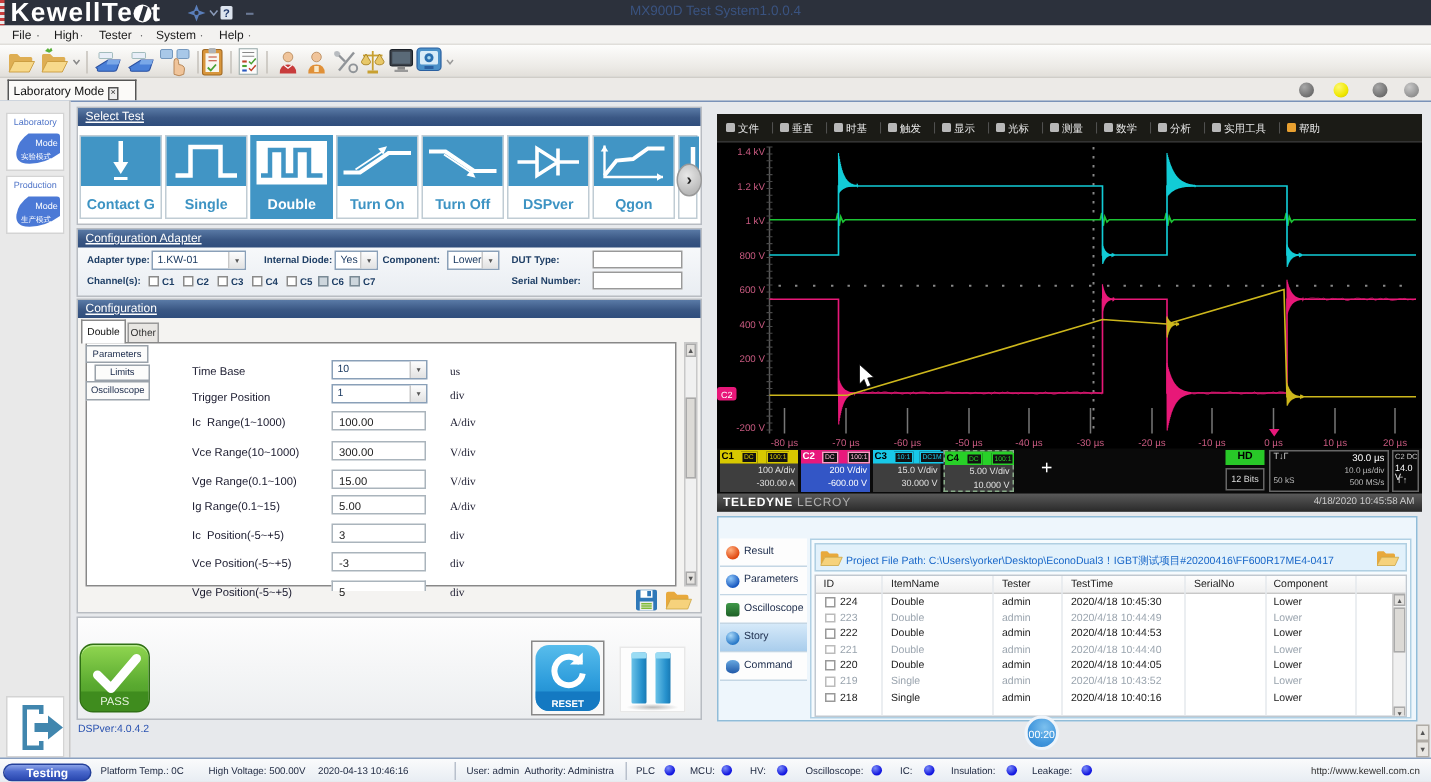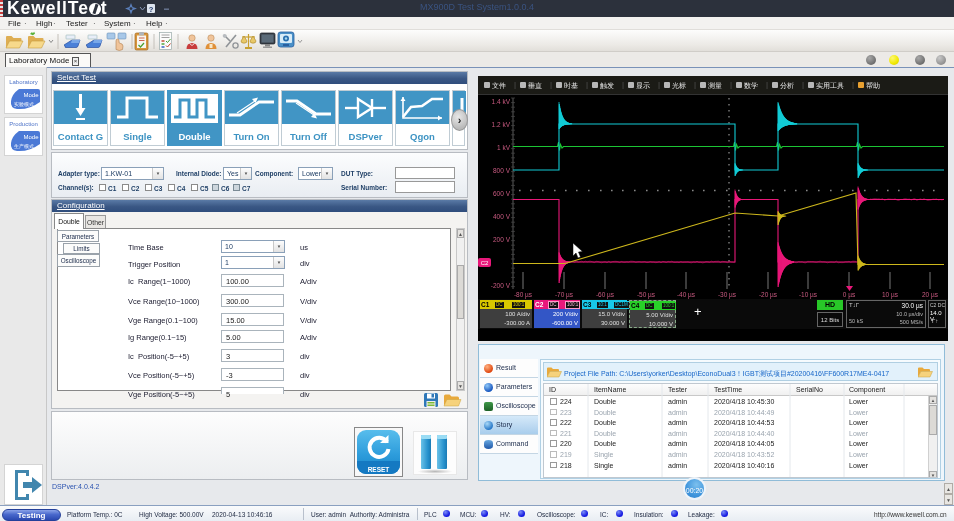--- a/index.html
+++ b/index.html
@@ -41,21 +41,21 @@
 .tbtn.sel{background:#4195c5;border-color:#4195c5;}
 .tbtn.sel .ticon{left:3px;top:3px;width:47px;height:29px;background:#fff;}
 .tbtn.sel .tlab{color:#fff;}
 
 .cb{position:absolute;top:31px;width:7px;height:7px;background:#fff;border:1px solid #8a8a8a;}
 .cb.ck{background:#cdd6dd;border-color:#7a8a95;}
 .cbl{position:absolute;top:31.5px;font-size:6.5px;color:#1f3f66;font-weight:bold;}
 
 
 .crow-lbl{position:absolute;left:76px;font-size:7.5px;color:#1a1a2e;}
-.crow-unit{position:absolute;left:248px;font-size:7.5px;color:#1a1a2e;}
+.crow-unit{position:absolute;left:248px;font-size:7.5px;color:#1a1a2e;font-family:Liberation Serif, serif;}
 .cin{position:absolute;left:169px;width:63px;height:13px;background:#fff;border:1px solid #aab4bc;font-size:7.5px;color:#222;padding:2px 0 0 4px;}
 .vtab{position:absolute;background:#fcfcfb;border:1px solid #9aa2aa;font-size:6.3px;color:#1a2a4a;text-align:center;white-space:nowrap;overflow:hidden;}
 .ddl{position:absolute;background:#fff;border:1px solid #8aa0b8;font-size:7px;color:#16365e;padding:2px 0 0 3px;}
 .ddl .ar{position:absolute;right:0px;top:0px;bottom:0px;width:11px;background:linear-gradient(#fdfdfd,#e2e2e2);border-left:1px solid #c8c8c8;font-size:4.5px;color:#555;text-align:center;line-height:11px;}
 .tbx{position:absolute;background:#fff;border:1px solid #999;}
 .flbl{position:absolute;font-size:6.5px;color:#1f3f66;}
 
 
 .rtab{position:absolute;left:1px;width:58px;height:19px;background:#fdfdfd;border-bottom:1px solid #c4d6e4;font-size:7px;color:#1a2a4a;padding:5px 0 0 16px;}
 .rtab.sel{background:linear-gradient(#d5e9f9,#a9cdec);}
@@ -294,20 +294,21 @@
     </svg>
   <div class="tlab">Qgon</div>
 </div>
 <div class="tbtn" style="left:452px;width:13px">
     <svg class="ticon" style="width:13px" viewBox="0 0 13 33">
       <polyline points="3,26 9,26 9,7" stroke="#fff" stroke-width="3" fill="none"></polyline>
     </svg>
   </div>
 <div class="abs" style="left:451px;top:109px;width:17px;height:22px;background:radial-gradient(circle at 40% 35%,#e8e8e8,#b8b8b8 75%);border:1px solid #999;border-radius:50%;color:#222;font-size:11px;font-weight:bold;text-align:center;line-height:20px;z-index:9">›</div>
 <div class="abs sect" id="sect-adapter" style="left:51px;top:152px;width:417px;height:46px;background:linear-gradient(#fcfdfe,#e9edf2);">
+  <div class="secthead">Configuration Adapter</div>
   <div class="flbl" style="left:6px;top:17px;font-weight:bold">Adapter type:</div>
   <div class="ddl" style="left:49px;top:14px;width:63px;height:13px;">1.KW-01<span class="ar">▼</span></div>
   <div class="flbl" style="left:124px;top:17px;font-weight:bold">Internal Diode:</div>
   <div class="ddl" style="left:171px;top:14px;width:29px;height:13px;">Yes<span class="ar">▼</span></div>
   <div class="flbl" style="left:203px;top:17px;font-weight:bold">Component:</div>
   <div class="ddl" style="left:246px;top:14px;width:35px;height:13px;">Lower<span class="ar">▼</span></div>
   <div class="flbl" style="left:289px;top:17px;font-weight:bold">DUT Type:</div>
   <div class="tbx" style="left:343px;top:14px;width:60px;height:12px;"></div>
   <div class="flbl" style="left:6px;top:31px;font-weight:bold">Channel(s):</div>
   <span class="cb" style="left:47px"></span>
@@ -380,20 +381,27 @@
       <rect x="3.5" y="8" width="9" height="6" fill="#eee"></rect>
       <path d="M4.5 9.5 h7 M4.5 11 h7 M4.5 12.5 h7" stroke="#7fba35" stroke-width="1"></path>
     </svg>
   <svg style="position:absolute;left:391px;top:193px;z-index:6" width="19" height="15" viewBox="0 0 19 15">
       <path d="M1 13 V3 q0-1.5 1.5-1.5 h4 l2 2 h6 q1.5 0 1.5 1.5 v2 H4 Z" fill="#e8a93c"></path>
       <path d="M1 13 L4 6.5 h14 L15.5 13 Z" fill="#f6d27c" stroke="#caa23c" stroke-width="0.5"></path>
     </svg>
 </div>
 <div class="abs sect" id="sect-exec" style="left:51px;top:411px;width:417px;height:69px;background:linear-gradient(#fdfdfd,#eceef0);">
 
+  <div style="position:absolute;left:1px;top:17px;width:47px;height:46px;border-radius:9px;background:linear-gradient(#90d650,#5aaa30 60%,#4a9626);border:1px solid #2f7014;box-shadow:inset 0 1px 0 #b8e890;overflow:hidden;">
+    <div style="position:absolute;left:0;bottom:0;width:100%;height:13px;background:#3f8c1e;"></div>
+    <svg style="position:absolute;left:5px;top:4px" width="37" height="30" viewBox="0 0 37 30">
+        <path d="M6 16 L15 25 L32 5" stroke="#fff" stroke-width="6" fill="none" stroke-linecap="round" stroke-linejoin="round"></path>
+      </svg>
+    <div style="position:absolute;bottom:2px;width:100%;text-align:center;color:#e8f4e0;font-size:7.5px;">PASS</div>
+  </div>
 
   <div style="position:absolute;left:302px;top:15px;width:49px;height:50px;border:1px solid #888;background:#f8f8f8;">
     <div style="position:absolute;left:2px;top:2px;width:43px;height:44px;border-radius:9px;background:linear-gradient(#58bdec,#2e9ddc 55%,#1583c8);overflow:hidden;">
       <div style="position:absolute;left:0;bottom:0;width:100%;height:13px;background:#1479c2;"></div>
       <svg style="position:absolute;left:8px;top:3px" width="28" height="28" viewBox="0 0 28 28">
           <path d="M22 9 A9.5 9.5 0 1 0 23.5 16" stroke="#fff" stroke-width="4" fill="none" stroke-linecap="butt"></path>
           <path d="M23.5 2 V10 H15 Z" fill="#fff"></path>
         </svg>
       <div style="position:absolute;bottom:1px;width:100%;text-align:center;color:#fff;font-size:6.5px;font-weight:bold">RESET</div>
     </div>
@@ -542,20 +550,24 @@
   <span style="position:absolute;right:2px;top:10px;font-size:5.5px;color:#bbb">10.0 µs/div</span>
   <span style="position:absolute;right:2px;top:18px;font-size:5.5px;color:#bbb">500 MS/s</span>
 </div>
 
 <div class="abs" style="left:450px;top:224px;width:18px;height:28px;border:1px solid #666;">
   <span style="position:absolute;left:1px;top:1px;font-size:5px;color:#ccc">C2 DC</span>
   <span style="position:absolute;left:1px;top:9px;font-size:6px;color:#fff">14.0 V</span>
   <span style="position:absolute;left:3px;top:17px;font-size:6px;color:#ccc">Г↑</span>
 </div>
 
+<div class="abs" style="left:0;top:253px;width:470px;height:12px;background:linear-gradient(#5a5a5a,#2a2a2a);">
+  <span style="position:absolute;left:4px;top:1px;font-size:8px;color:#fff;font-weight:bold;letter-spacing:0.5px">TELEDYNE <span style="color:#b0b0b0;font-weight:normal">LECROY</span></span>
+  <span style="position:absolute;right:5px;top:2px;font-size:6.5px;color:#ccc">4/18/2020 10:45:58 AM</span>
+</div>
 
 </div>
 
 <div class="abs" id="results" style="left:478px;top:344px;width:467px;height:137px;background:#eef6fc;border:1px solid #90bcd8;">
 
   <div class="rtab" style="top:14px;"><span class="ric" style="background:radial-gradient(circle at 35% 30%,#ffb080,#e04810 70%)"></span>Result</div>
   <div class="rtab" style="top:33px;"><span class="ric" style="background:radial-gradient(circle at 35% 30%,#90c8f8,#1858c0 70%)"></span>Parameters</div>
   <div class="rtab" style="top:52px;"><span class="ric" style="border-radius:2px;background:linear-gradient(#3f9848,#1d6026)"></span>Oscilloscope</div>
   <div class="rtab sel" style="top:71px;"><span class="ric" style="background:radial-gradient(circle at 35% 30%,#a8d8f8,#2878c8 70%)"></span>Story</div>
   <div class="rtab" style="top:90px;"><span class="ric" style="border-radius:50%/35%;background:linear-gradient(#68a8e0,#2058a8)"></span>Command</div>

